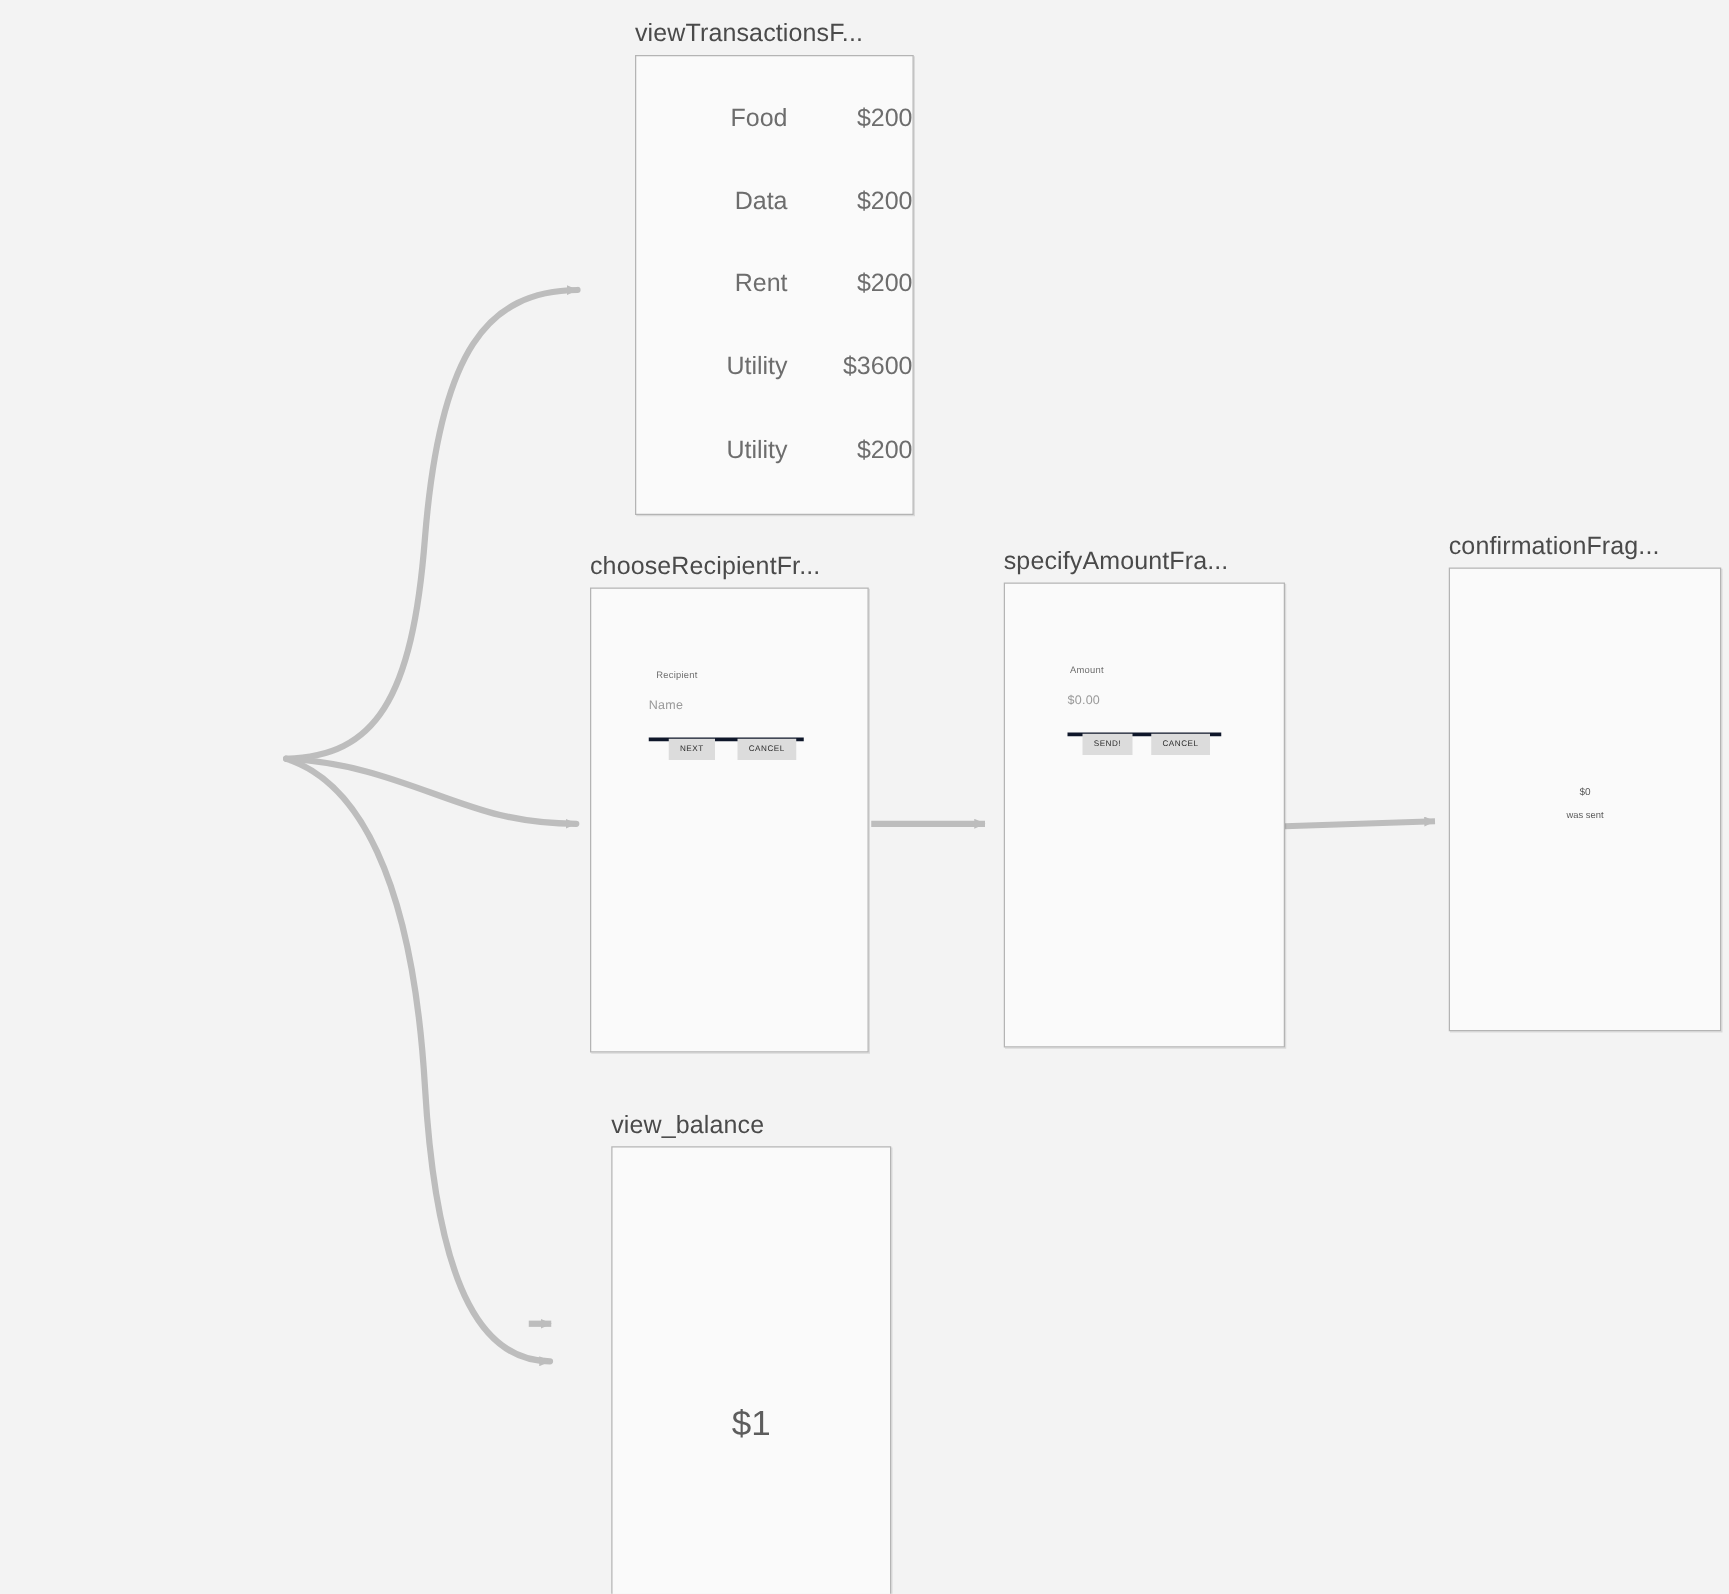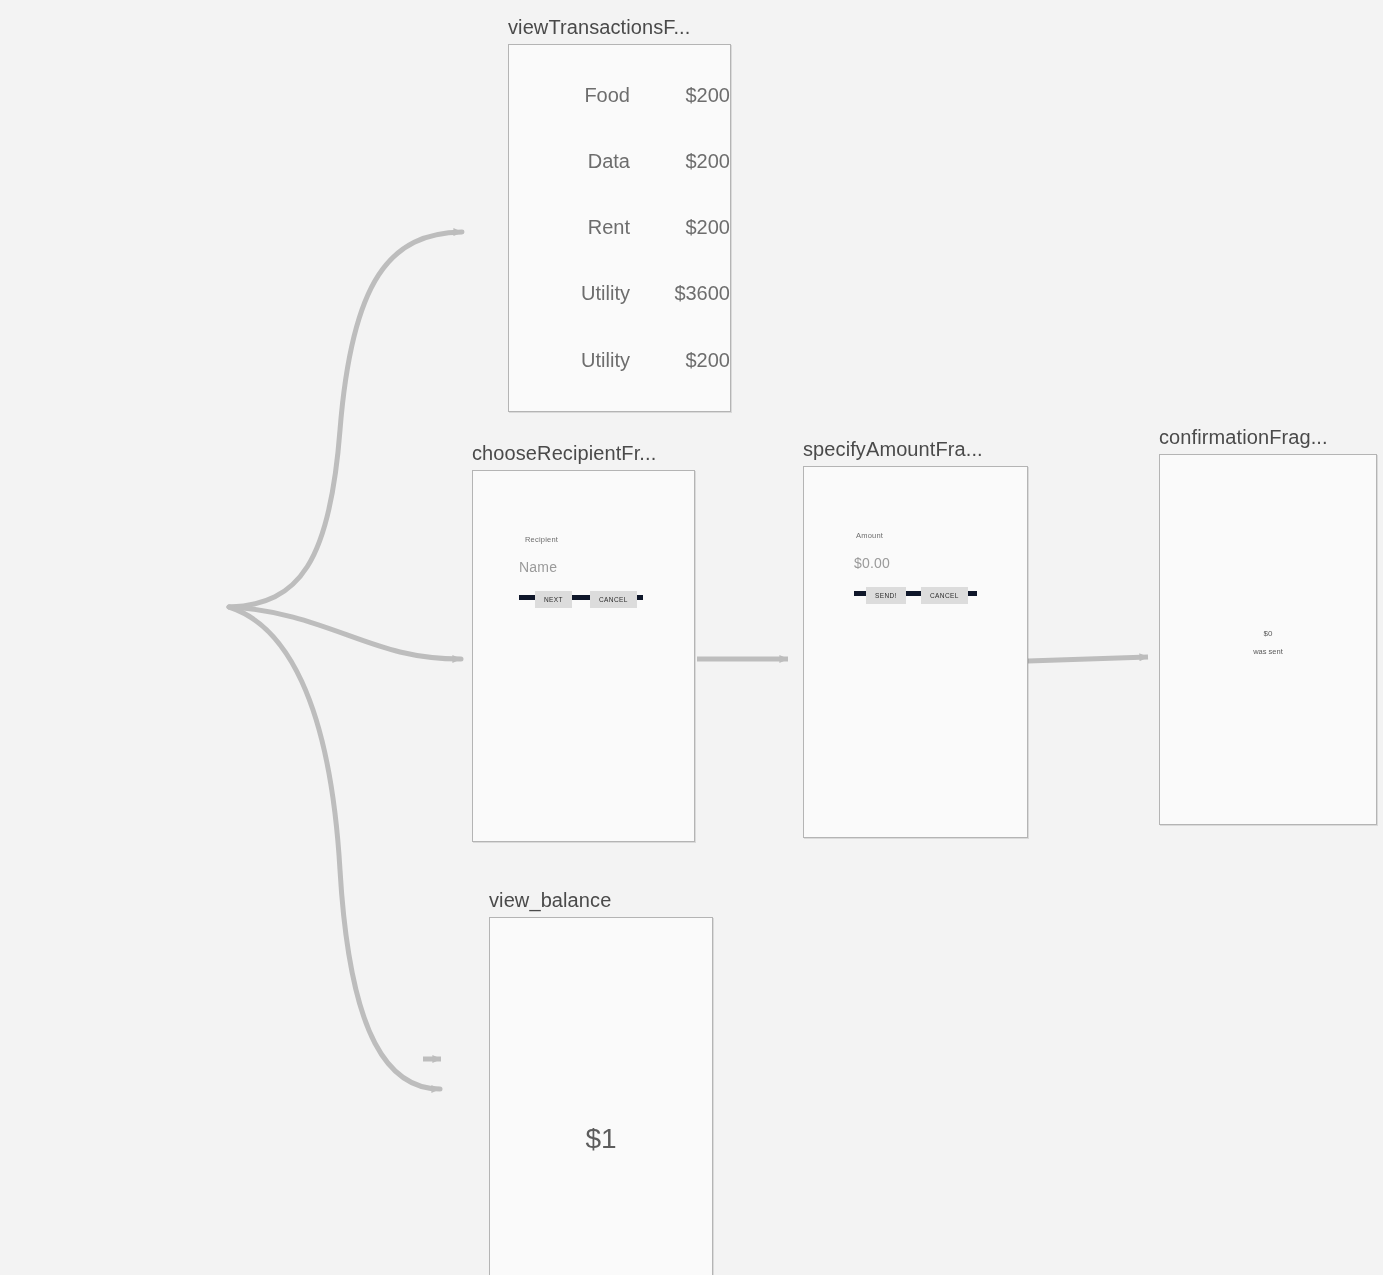--- a/index.html
+++ b/index.html
@@ -109,22 +109,22 @@
   .form-label {
     position: absolute;
     font-size: 7.5px;
     color: #6e6e6e;
     letter-spacing: 0.2px;
     font-family: Liberation Sans, sans-serif;
     text-align: right;
   }
   .form-input {
     position: absolute;
-    border-bottom: 5px solid #0f172a;
-    font-size: 14px;
+    border-bottom: 3px solid #0f172a;
+    font-size: 10px;
     color: #9a9a9a;
     padding-bottom: 20px;
     letter-spacing: 0.2px;
     font-family: "Liberation Sans", sans-serif;
   }
   .form-btn {
     position: absolute;
     background: #dcdcdc;
     color: #2b2b2b;
     font-size: 6.5px;

